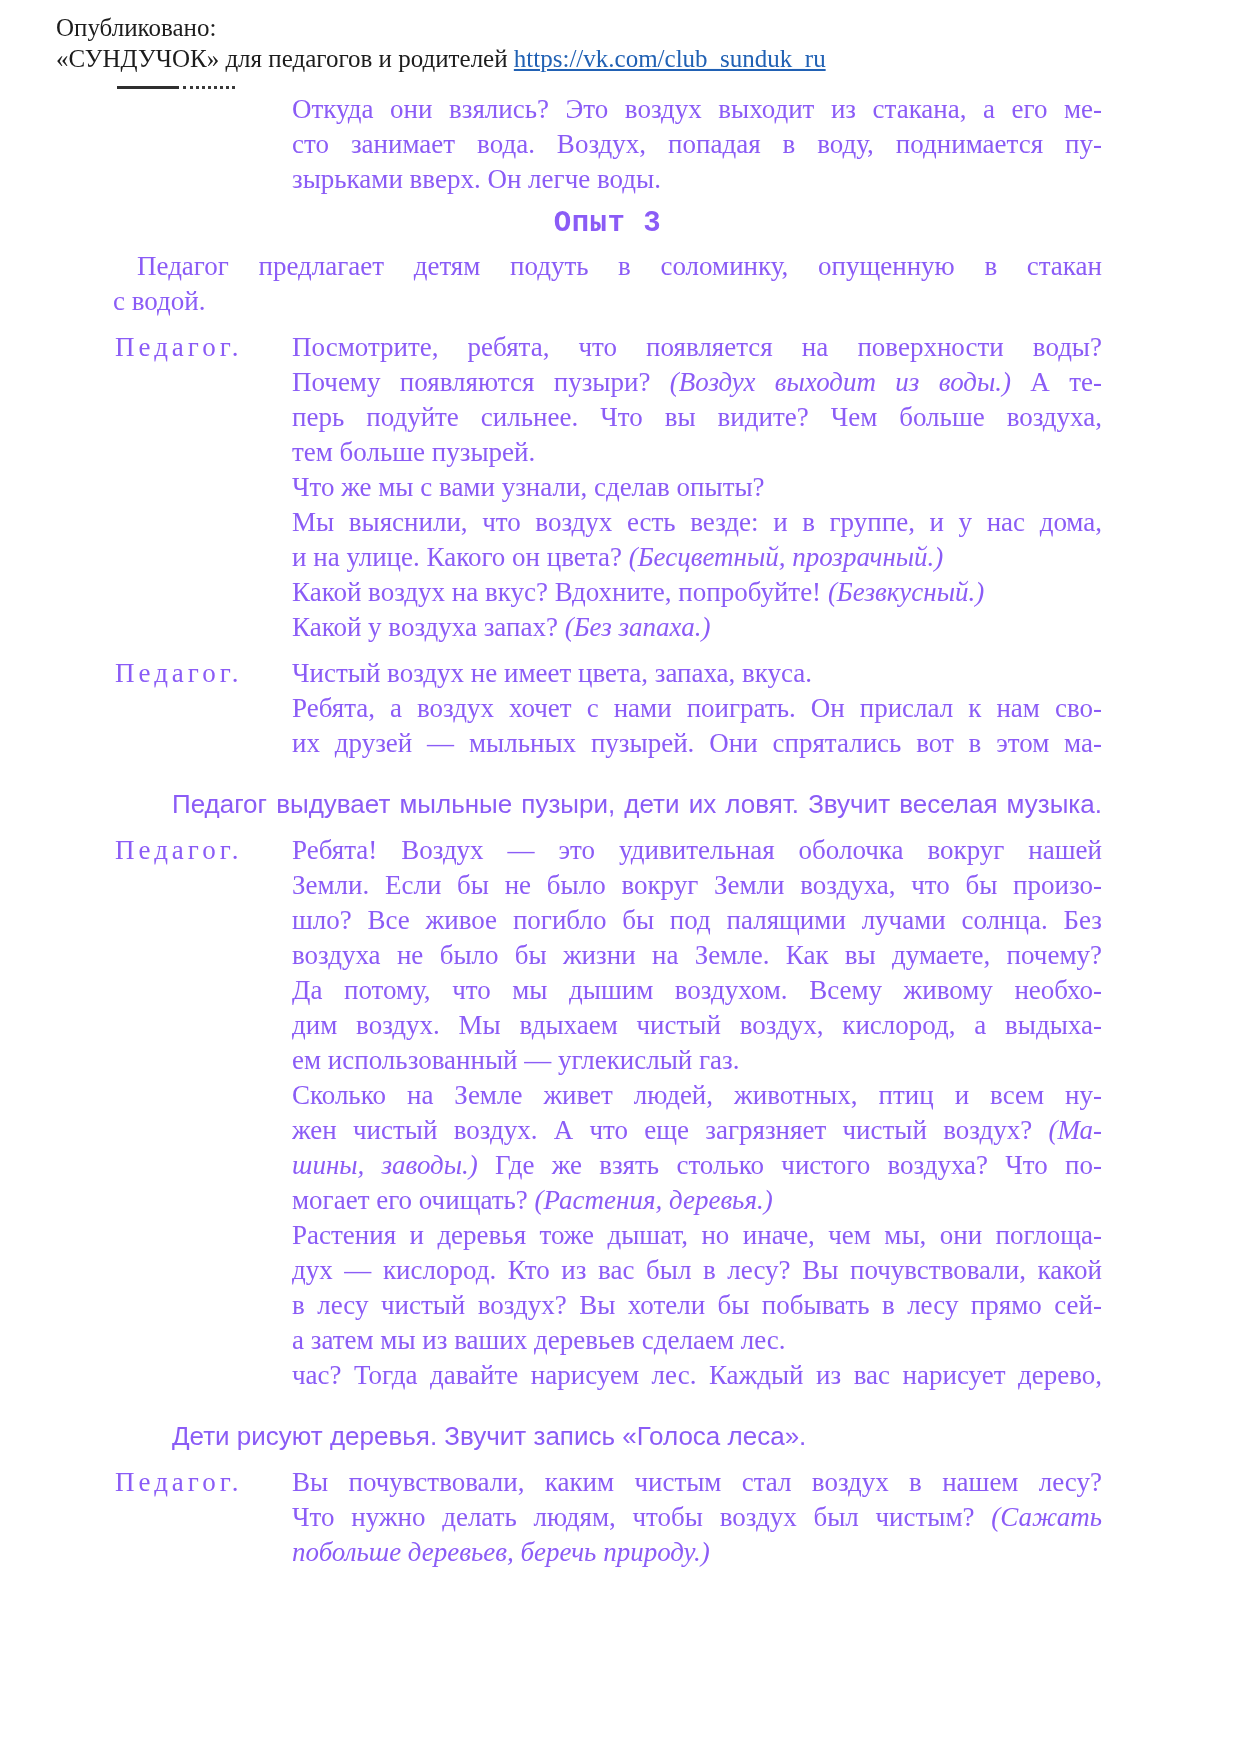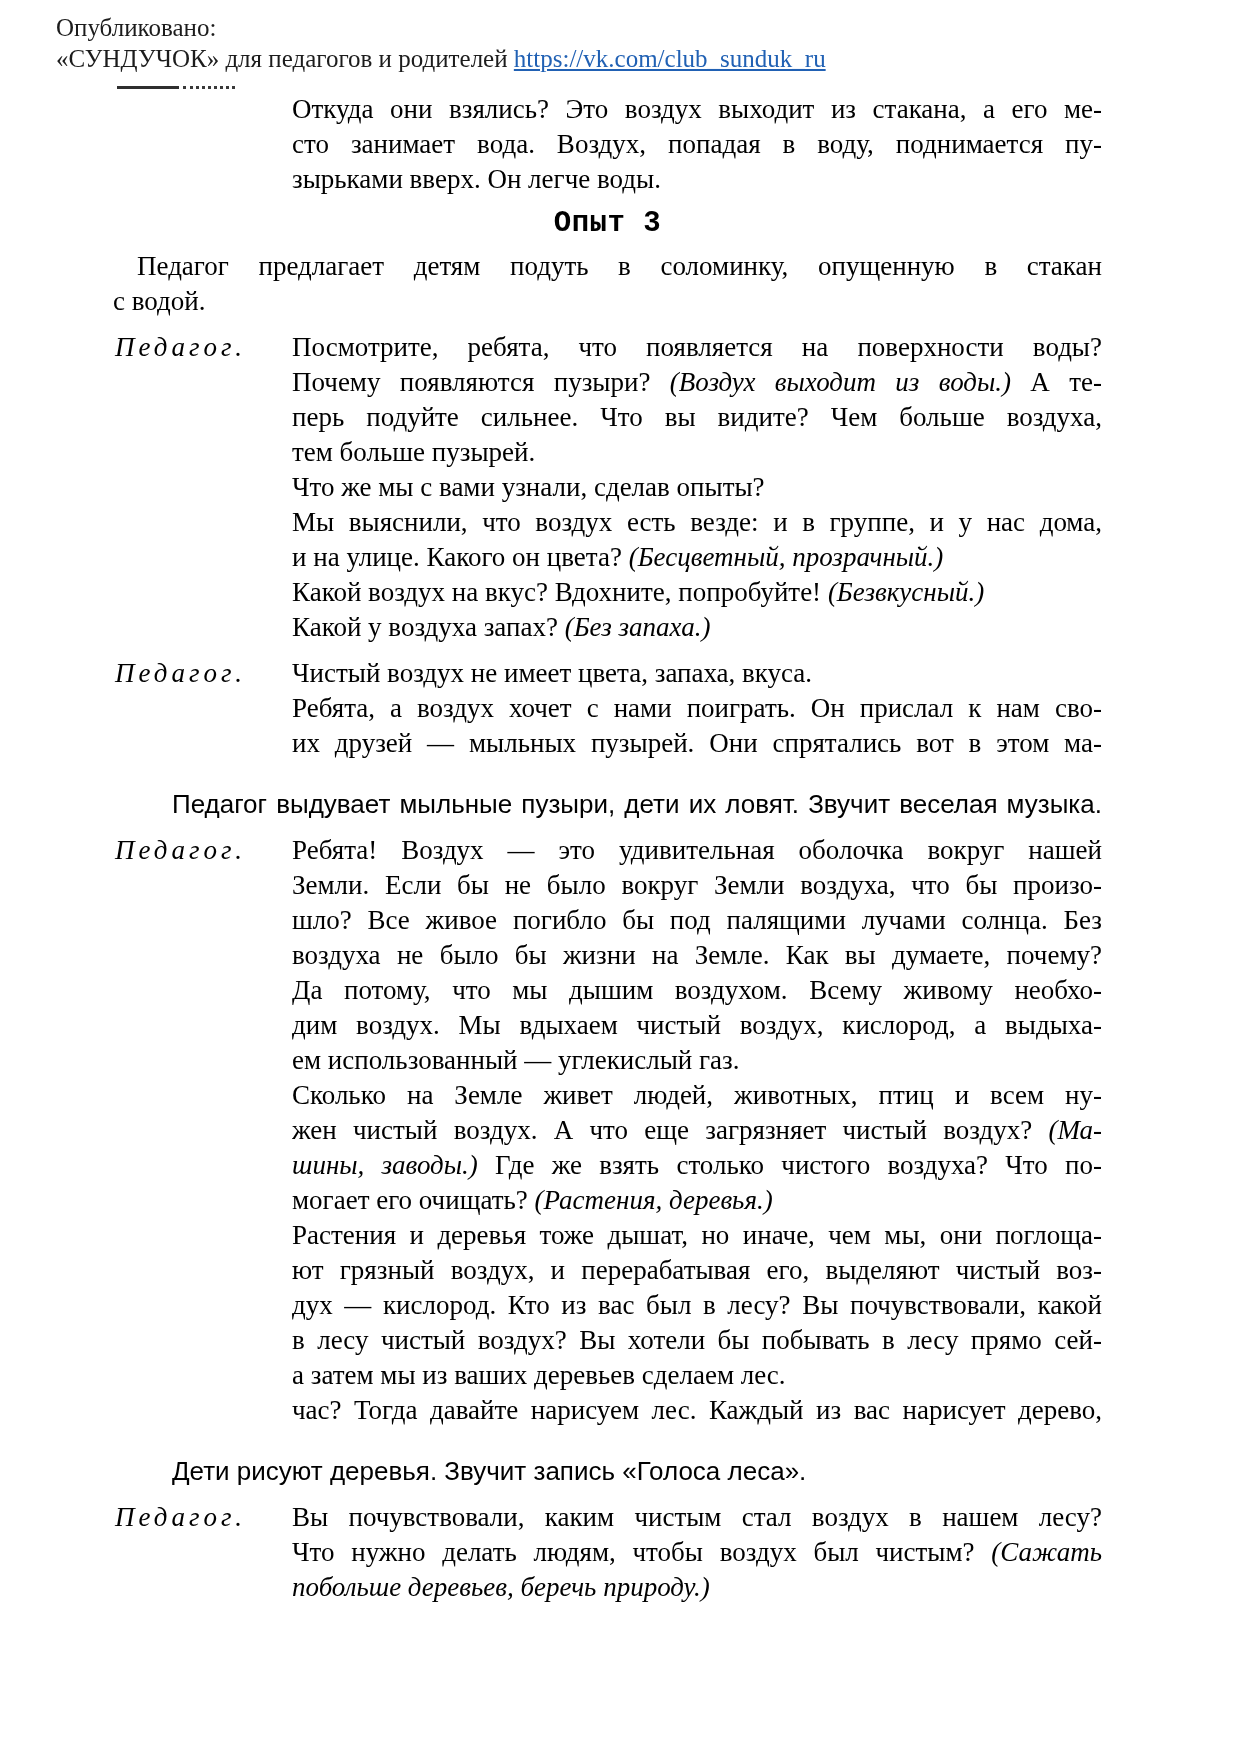--- a/index.html
+++ b/index.html
@@ -14,34 +14,34 @@
     font-size:25px;line-height:31px;color:#1c1c1c;
   }
   .hdr a{color:#2161b4;cursor:pointer;}
   
   .artifact{position:absolute;left:117px;top:86px;height:4px;white-space:nowrap;}
   .artifact .solid{display:inline-block;width:62px;border-top:3px solid #2f2f2f;vertical-align:top;}
   .artifact .dots{display:inline-block;width:52px;border-top:3px dotted #3a3a3a;vertical-align:top;margin-left:4px;}
   
   .page-body{
     position:absolute;left:113px;top:92px;width:989px;
-    font-size:27px;color:#000000;
+    font-size:27px;color:#8b5cf6;
   }
   .line{
     height:35px;line-height:35px;overflow:hidden;
     text-align:left;
   }
   .line.fill{text-align:justify;text-align-last:justify;}
   .it{font-style:italic;}
   
   .hang{position:relative;padding-left:179px;margin-top:11px;}
   .hang.nolabel{margin-top:0;}
   .dlabel{
     position:absolute;left:2px;top:0;height:35px;line-height:35px;
-    font-style:italic;letter-spacing:4px;
+    letter-spacing:4px;
   }
   
   .exp-heading{
     margin-top:8px;margin-bottom:6px;text-align:center;
     font-family:Liberation Mono, monospace;
     font-weight:bold;font-size:29px;line-height:38px;letter-spacing:0.5px;
   }
   
   .para{margin-top:2px;}
   .para .line:first-child{text-indent:24px;}
@@ -113,21 +113,20 @@
         <div class="line fill"><span>шло? Все живое погибло бы под палящими лучами солнца. Без</span></div>
         <div class="line fill"><span>воздуха не было бы жизни на Земле. Как вы думаете, почему?</span></div>
         <div class="line fill"><span>Да потому, что мы дышим воздухом. Всему живому необхо-</span></div>
         <div class="line fill"><span>дим воздух. Мы вдыхаем чистый воздух, кислород, а выдыха-</span></div>
         <div class="line"><span>ем использованный — углекислый газ.</span></div>
         <div class="line fill"><span>Сколько на Земле живет людей, животных, птиц и всем ну-</span></div>
         <div class="line fill"><span>жен чистый воздух. А что еще загрязняет чистый воздух? </span><span class="it">(Ма-</span></div>
         <div class="line fill"><span class="it">шины, заводы.)</span><span> Где же взять столько чистого воздуха? Что по-</span></div>
         <div class="line"><span>могает его очищать? </span><span class="it">(Растения, деревья.)</span></div>
         <div class="line fill"><span>Растения и деревья тоже дышат, но иначе, чем мы, они поглоща-</span></div>
-        <div class="line fill"><span>ют грязный воздух, и перерабатывая его, выделяют чистый воз-</span></div>
         <div class="line fill"><span>дух — кислород. Кто из вас был в лесу? Вы почувствовали, какой</span></div>
         <div class="line fill"><span>в лесу чистый воздух? Вы хотели бы побывать в лесу прямо сей-</span></div>
         <div class="line"><span>а затем мы из ваших деревьев сделаем лес.</span></div>
         <div class="line fill"><span>час? Тогда давайте нарисуем лес. Каждый из вас нарисует дерево,</span></div>
       </div>
     </div>
     <div class="stage">
       <div class="line"><span>Дети рисуют деревья. Звучит запись «Голоса леса».</span></div>
     </div>
     <div class="hang">

